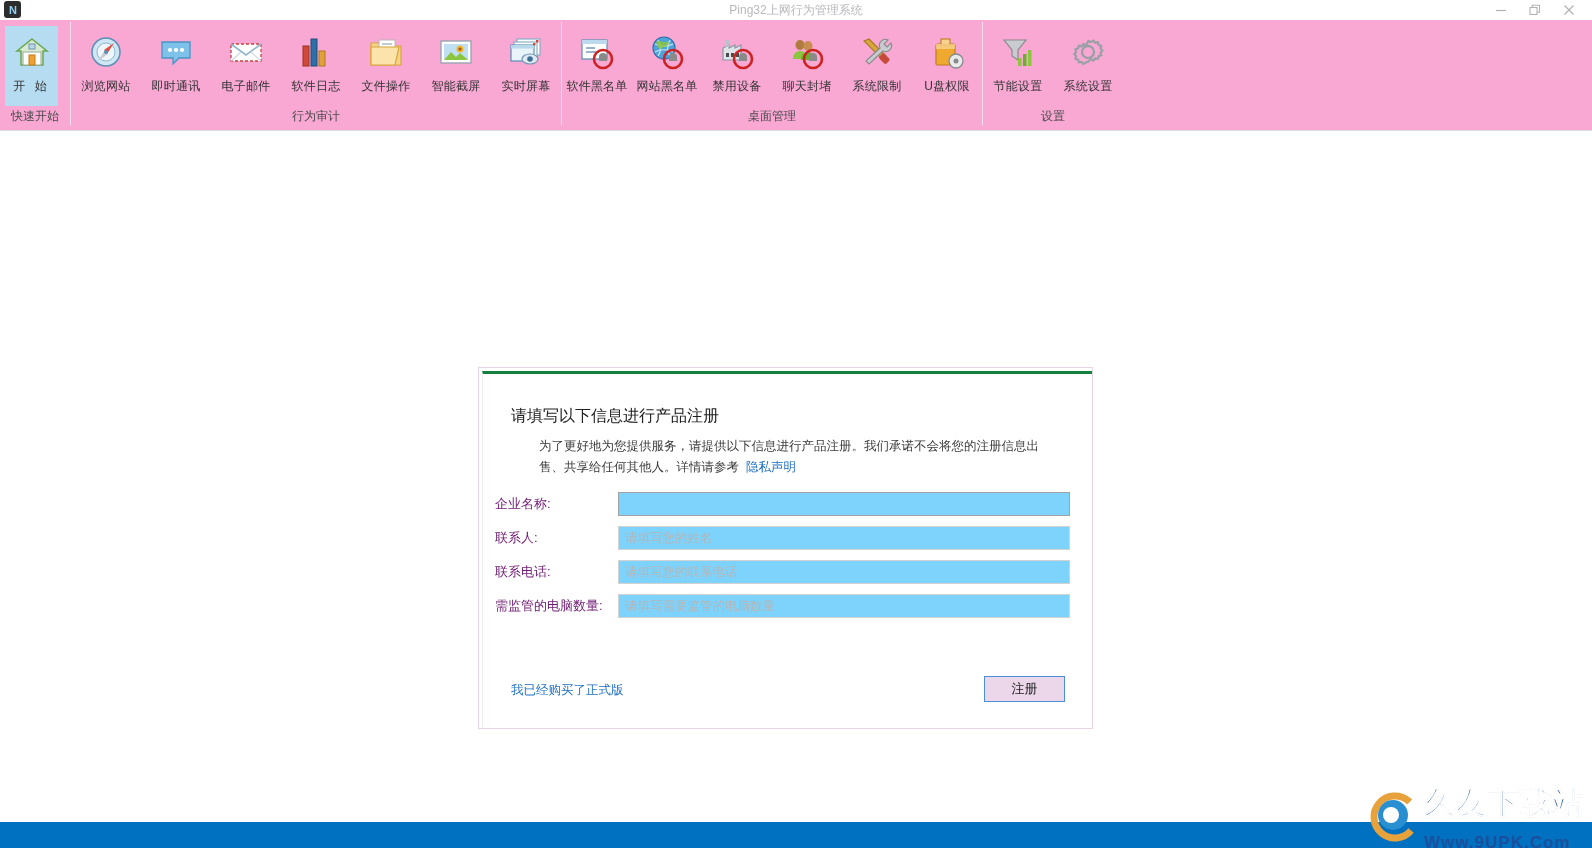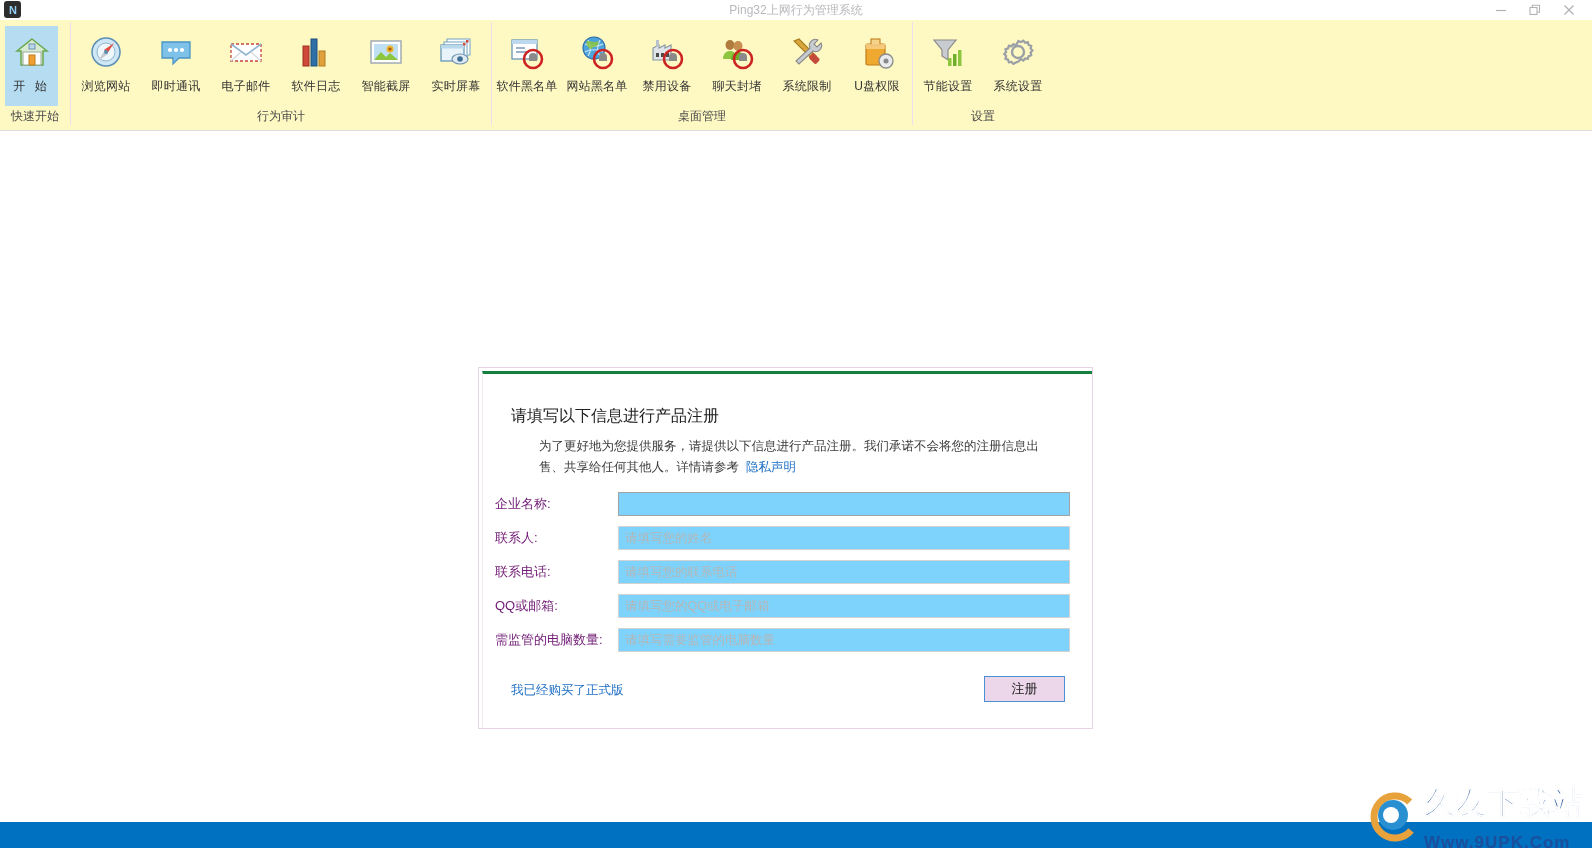--- a/index.html
+++ b/index.html
@@ -34,21 +34,21 @@
   .win-btn {
     width: 34px; height: 20px;
     display: flex; align-items: center; justify-content: center;
     color: #b2b2b6;
   }
   .win-btn svg { display: block; }
 
   
   .ribbon {
     position: absolute; left: 0; top: 20px; width: 1592px; height: 111px;
-    background: #fef9c3;
+    background: #f9a8d4;
     border-bottom: 1px solid #dcdcdc;
   }
   .ribbon-groups {
     position: absolute; left: 0; top: 0; height: 110px;
     display: flex; align-items: flex-start;
   }
   .group { position: relative; height: 110px; display: flex; flex-direction: column; }
   .group-items { display: flex; align-items: flex-start; height: 86px; }
   .group-label {
     text-align: center; font-size: 12px; color: #4a4a4a;
@@ -247,20 +247,33 @@
                 <rect x="5" y="12" width="6" height="20" fill="#d04a3c" stroke="#9c2e24" stroke-width="1"></rect>
                 <rect x="13" y="5" width="6" height="27" fill="#2f6fa8" stroke="#1e4e79" stroke-width="1"></rect>
                 <rect x="21" y="17" width="6" height="15" fill="#e0a03c" stroke="#b07a1c" stroke-width="1"></rect>
               </svg>
             </div>
             <div class="rb-label">软件日志</div>
           </div>
           <div class="rb-item">
             <div class="rb-icon">
               <svg width="36" height="36" viewBox="0 0 36 36">
+                <path d="M3 9h11l3 3h16v19H3z" fill="#f7d38a" stroke="#d8a63c" stroke-width="1.2"></path>
+                <rect x="11" y="6" width="16" height="19" fill="#ffffff" stroke="#b8b8b8" stroke-width="1"></rect>
+                <line x1="14" y1="10" x2="24" y2="10" stroke="#9aa6b0" stroke-width="1.2"></line>
+                <line x1="14" y1="13.5" x2="24" y2="13.5" stroke="#9aa6b0" stroke-width="1.2"></line>
+                <line x1="14" y1="17" x2="21" y2="17" stroke="#9aa6b0" stroke-width="1.2"></line>
+                <path d="M3 13h28l-4 18H3z" fill="#fbe3ab" stroke="#d8a63c" stroke-width="1.2"></path>
+              </svg>
+            </div>
+            <div class="rb-label">文件操作</div>
+          </div>
+          <div class="rb-item">
+            <div class="rb-icon">
+              <svg width="36" height="36" viewBox="0 0 36 36">
                 <rect x="3" y="7" width="30" height="22" fill="#ffffff" stroke="#9aa6b0" stroke-width="1.4"></rect>
                 <rect x="6" y="10" width="24" height="16" fill="#bfe0f2"></rect>
                 <path d="M6 26l7-8 5 5 4-4 8 7z" fill="#8cc63f"></path>
                 <circle cx="22" cy="15" r="3.5" fill="#f0b429"></circle>
                 <circle cx="22" cy="15" r="1.6" fill="#a05a18"></circle>
               </svg>
             </div>
             <div class="rb-label">智能截屏</div>
           </div>
           <div class="rb-item">
@@ -407,24 +420,20 @@
             <div class="form-label">企业名称:</div>
             <input type="text" class="form-input focused" placeholder="" style="">
           </div>
           <div class="form-row">
             <div class="form-label">联系人:</div>
             <input type="text" class="form-input" placeholder="请填写您的姓名" style="">
           </div>
           <div class="form-row">
             <div class="form-label">联系电话:</div>
             <input type="text" class="form-input" placeholder="请填写您的联系电话" style="">
-          </div>
-          <div class="form-row">
-            <div class="form-label">QQ或邮箱:</div>
-            <input type="text" class="form-input" placeholder="请填写您的QQ或电子邮箱" style="">
           </div>
           <div class="form-row">
             <div class="form-label">需监管的电脑数量:</div>
             <input type="text" class="form-input" placeholder="请填写需要监管的电脑数量" style="">
           </div>
         </div>
 
       <div class="dlg-footer">
         <a class="purchased-link">我已经购买了正式版</a>
         <button class="register-btn">注册</button>

